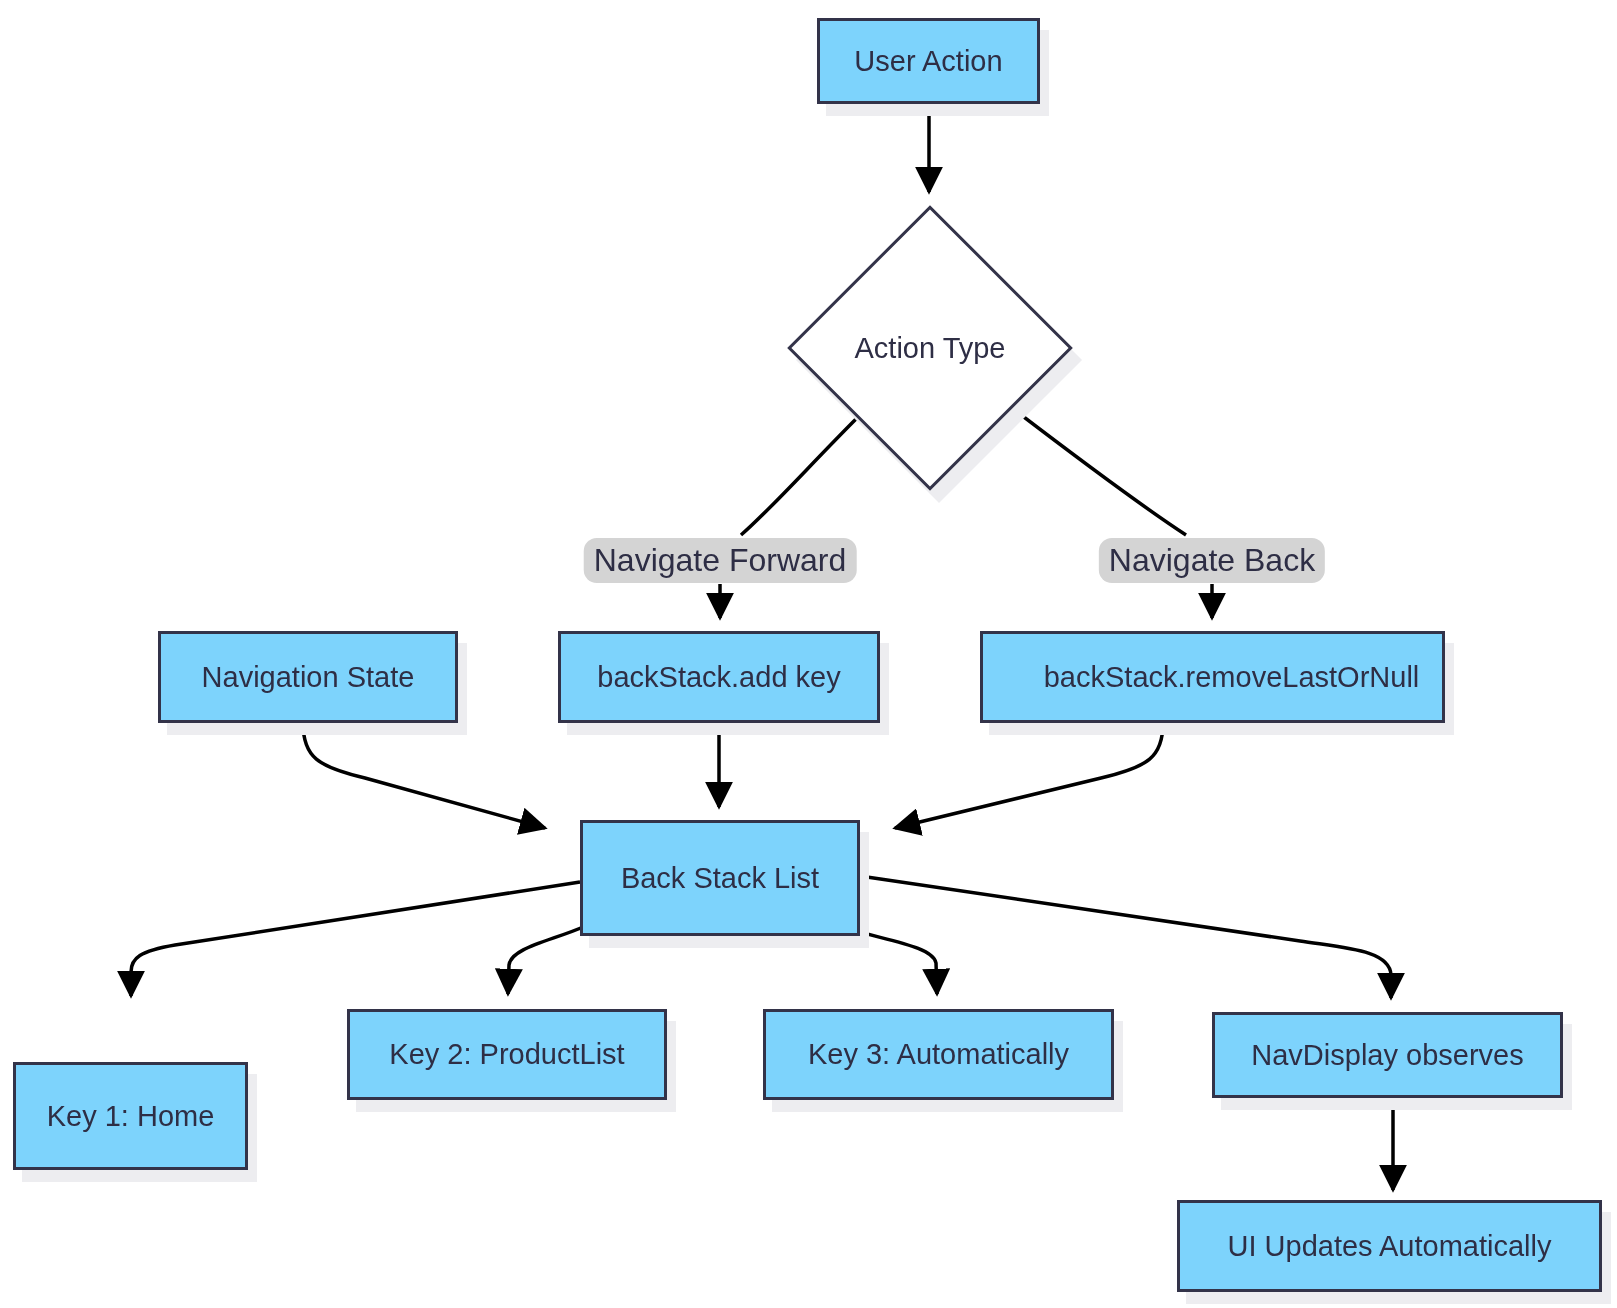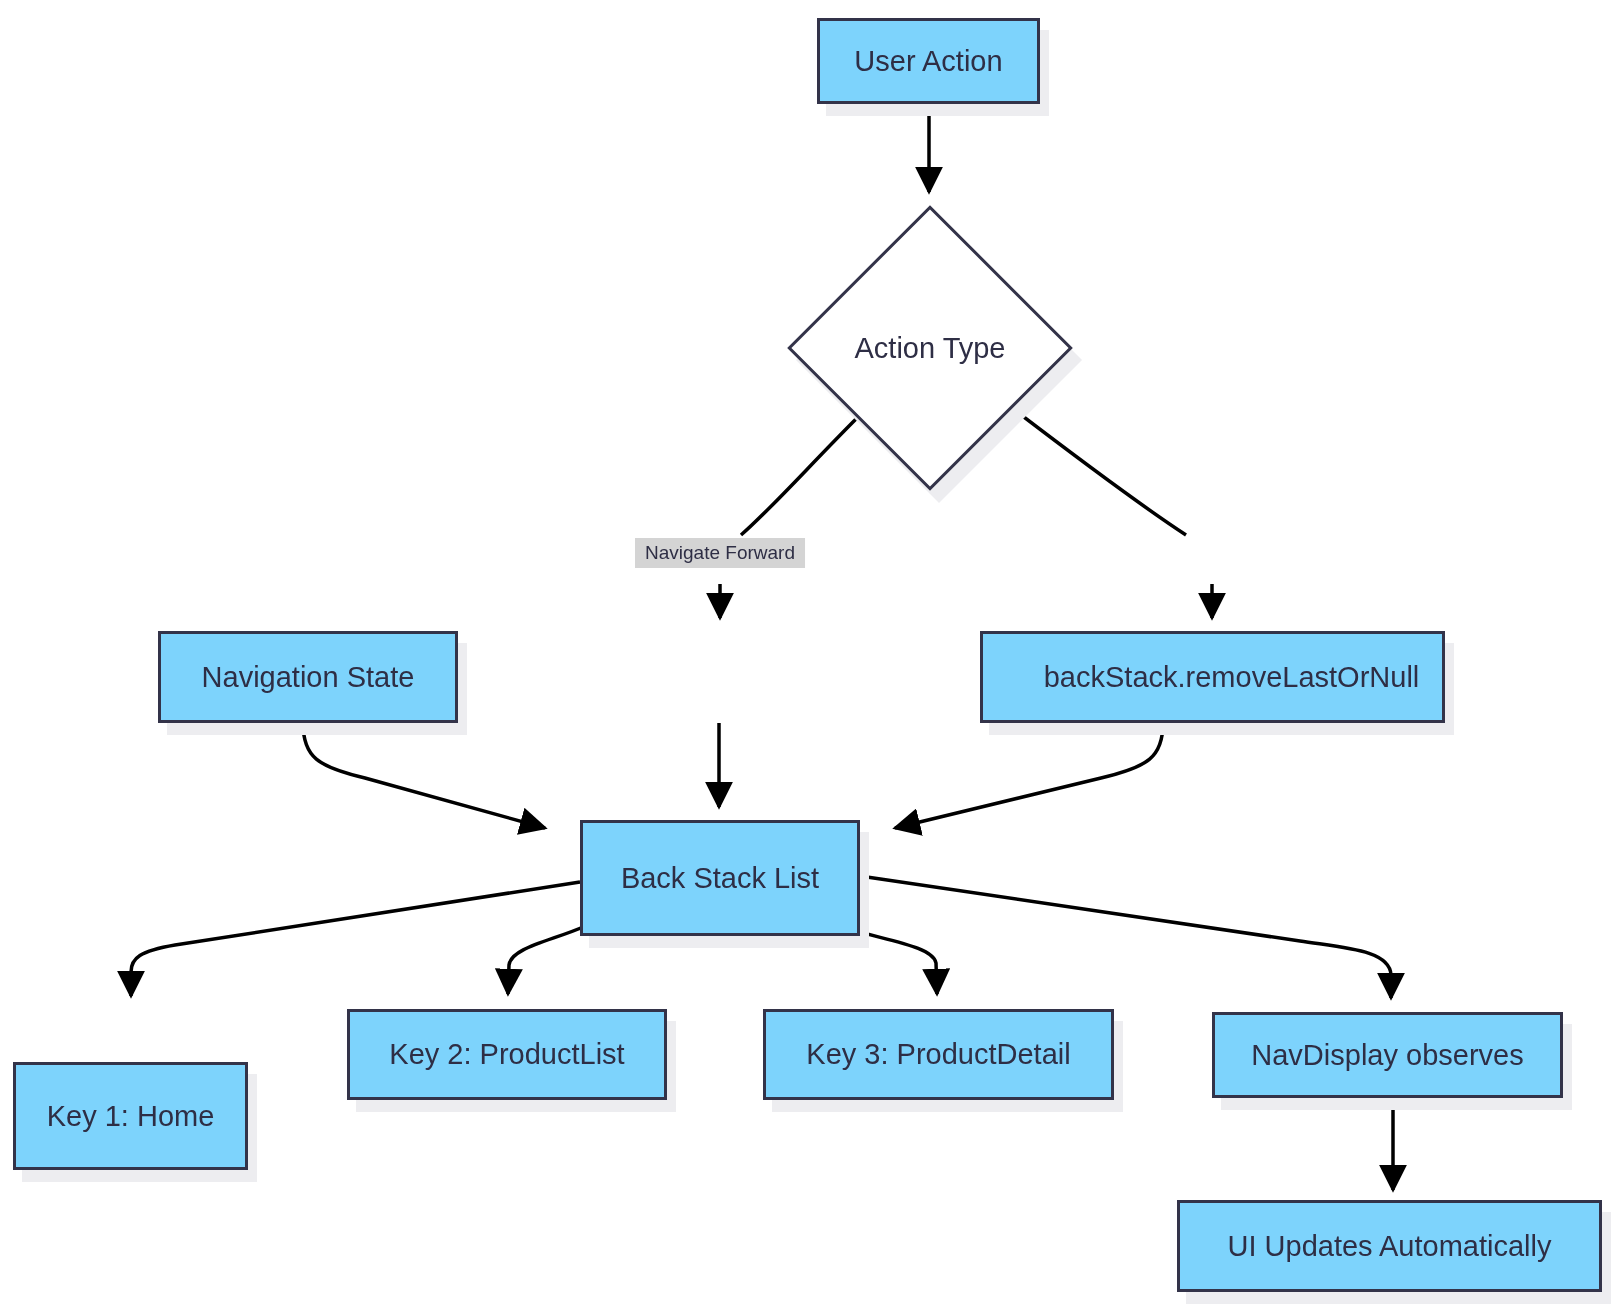--- a/index.html
+++ b/index.html
@@ -27,22 +27,22 @@
     position:absolute;left:0;top:0;width:100%;height:100%;box-sizing:border-box;
     background:#ffffff;border:3.5px solid #333349;
     transform:rotate(45deg);
   }
   .diamond-label{
     position:absolute;left:50%;top:50%;transform:translate(-50%,-50%);
     font-size:29px;color:#2e2e45;white-space:nowrap;
   }
   .edge-label{
     position:absolute;z-index:3;transform:translateX(-50%);
-    background:#d4d4d4;color:#2e2e45;font-size:19px;
-    padding:4px 10px;white-space:nowrap;line-height:1.15;
+    background:#d4d4d4;color:#2e2e45;font-size:32px;
+    padding:4px 10px;white-space:nowrap;line-height:1.15;border-radius:13px;
   }
 </style>
 </head>
 <body>
 
 <div id="stage">
 
   <svg id="edges" width="1617" height="1308" viewBox="0 0 1617 1308">
     <defs>
       <marker id="arrow" viewBox="0 0 10 10" refX="9" refY="5" markerWidth="8" markerHeight="8" orient="auto">
@@ -68,31 +68,33 @@
 
   <div class="node" style="left:817px;top:18px;width:223px;height:86px;">User Action</div>
 
   <div class="diamond-wrap">
     <div class="diamond"></div>
     <div class="diamond-label">Action Type</div>
   </div>
 
   <div class="edge-label" style="left:720px;top:538px;">Navigate Forward</div>
 
+  <div class="edge-label" style="left:1212px;top:538px;">Navigate Back</div>
 
   <div class="node" style="left:158px;top:631px;width:300px;height:92px;">Navigation State</div>
 
+  <div class="node" style="left:558px;top:631px;width:322px;height:92px;">backStack.add key</div>
 
   <div class="node" style="left:980px;top:631px;width:465px;height:92px;padding-left:38px;">backStack.removeLastOrNull</div>
 
   <div class="node" style="left:580px;top:820px;width:280px;height:116px;">Back Stack List</div>
 
   <div class="node" style="left:13px;top:1062px;width:235px;height:108px;">Key 1: Home</div>
 
   <div class="node" style="left:347px;top:1009px;width:320px;height:91px;">Key 2: ProductList</div>
 
-  <div class="node" style="left:763px;top:1009px;width:351px;height:91px;">Key 3: ProductDetail</div>
+  <div class="node" style="left:763px;top:1009px;width:351px;height:91px;">Key 3: Automatically</div>
 
   <div class="node" style="left:1212px;top:1012px;width:351px;height:86px;">NavDisplay observes</div>
 
   <div class="node" style="left:1177px;top:1200px;width:425px;height:92px;">UI Updates Automatically</div>
 
 </div>
 
 </body></html>

